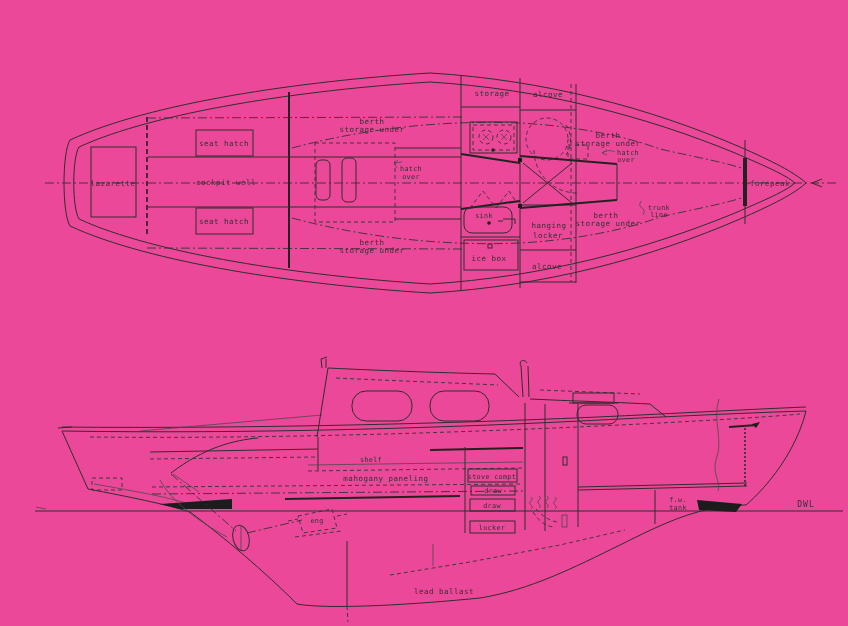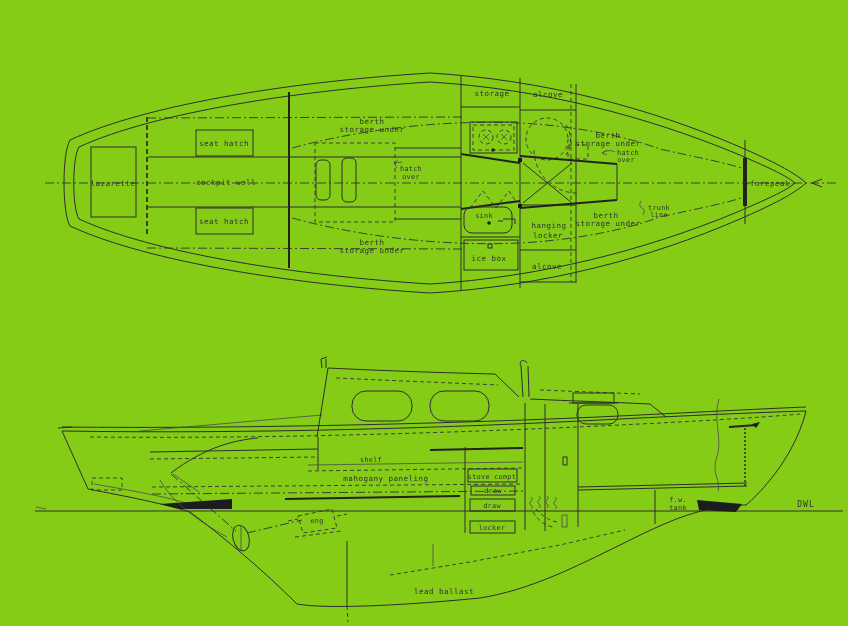--- a/index.html
+++ b/index.html
@@ -1,16 +1,16 @@
 <!DOCTYPE html>
 <html><head>
 <meta charset="utf-8">
 <style>
   html,body{margin:0;padding:0;background:#e8e8e6;}
-  #page{position:relative;width:848px;height:626px;background:#84cc16;overflow:hidden;}
+  #page{position:relative;width:848px;height:626px;background:#ec4899;overflow:hidden;}
   svg{position:absolute;left:0;top:0;}
   .ln{fill:none;stroke:#2e2e2e;stroke-width:1;}
   .thin{fill:none;stroke:#4a4a4a;stroke-width:0.8;}
   .heavy{fill:none;stroke:#222;stroke-width:2;}
   .dash{fill:none;stroke:#333;stroke-width:0.9;stroke-dasharray:4 3;}
   .dashh{fill:none;stroke:#222;stroke-width:1.6;stroke-dasharray:5 3;}
   .dashdot{fill:none;stroke:#333;stroke-width:0.9;stroke-dasharray:9 3 2 3;}
   .chain{fill:none;stroke:#222;stroke-width:1.4;stroke-dasharray:2 2;}
   .blk{fill:#1c1c1c;stroke:none;}
   .lbl{font-family:"DejaVu Sans Mono","Liberation Mono",monospace;font-size:7.5px;letter-spacing:.5px;fill:#323232;text-anchor:middle;}

